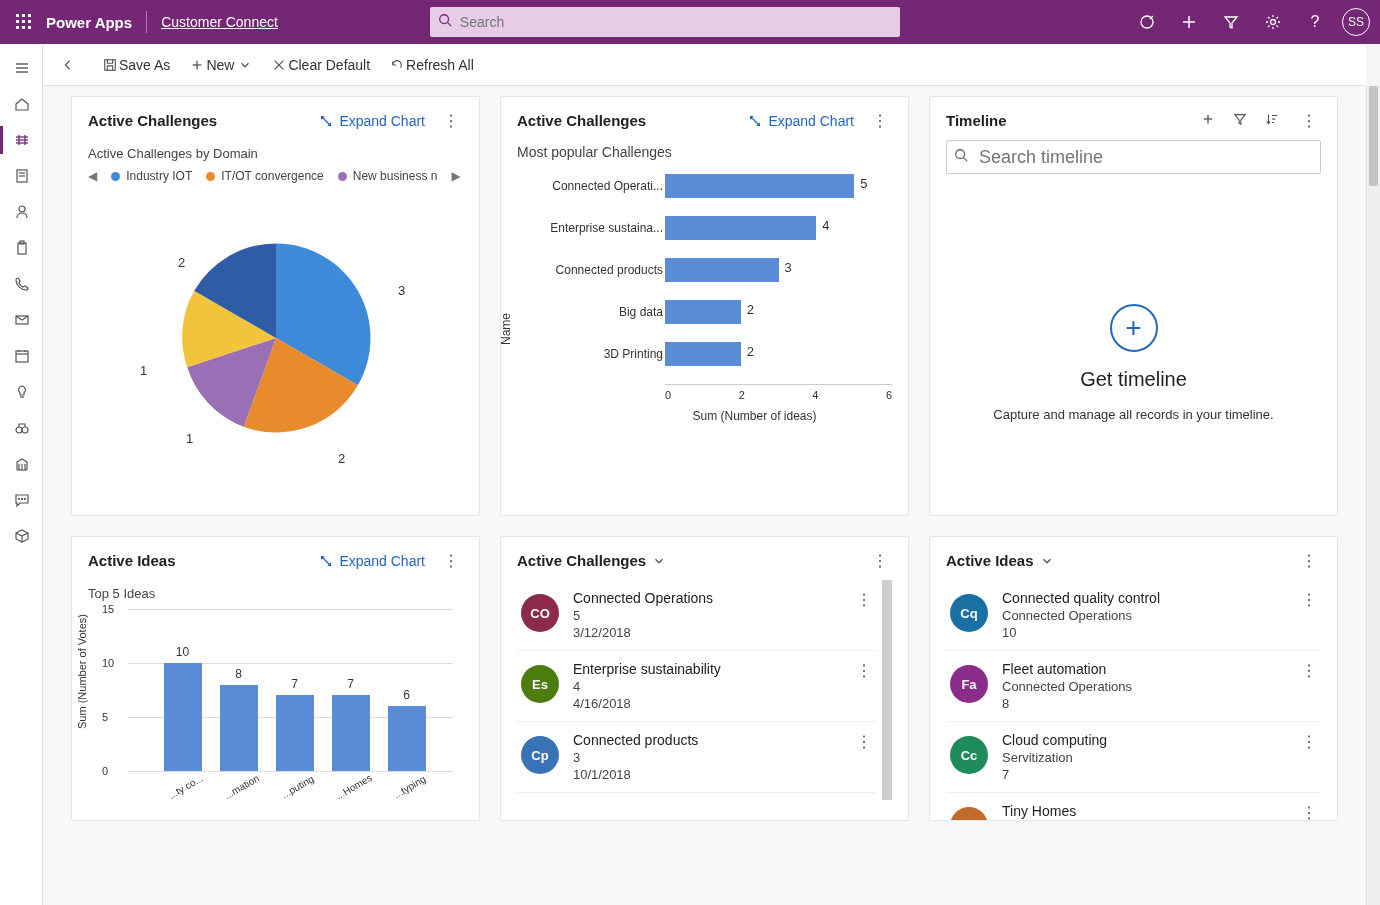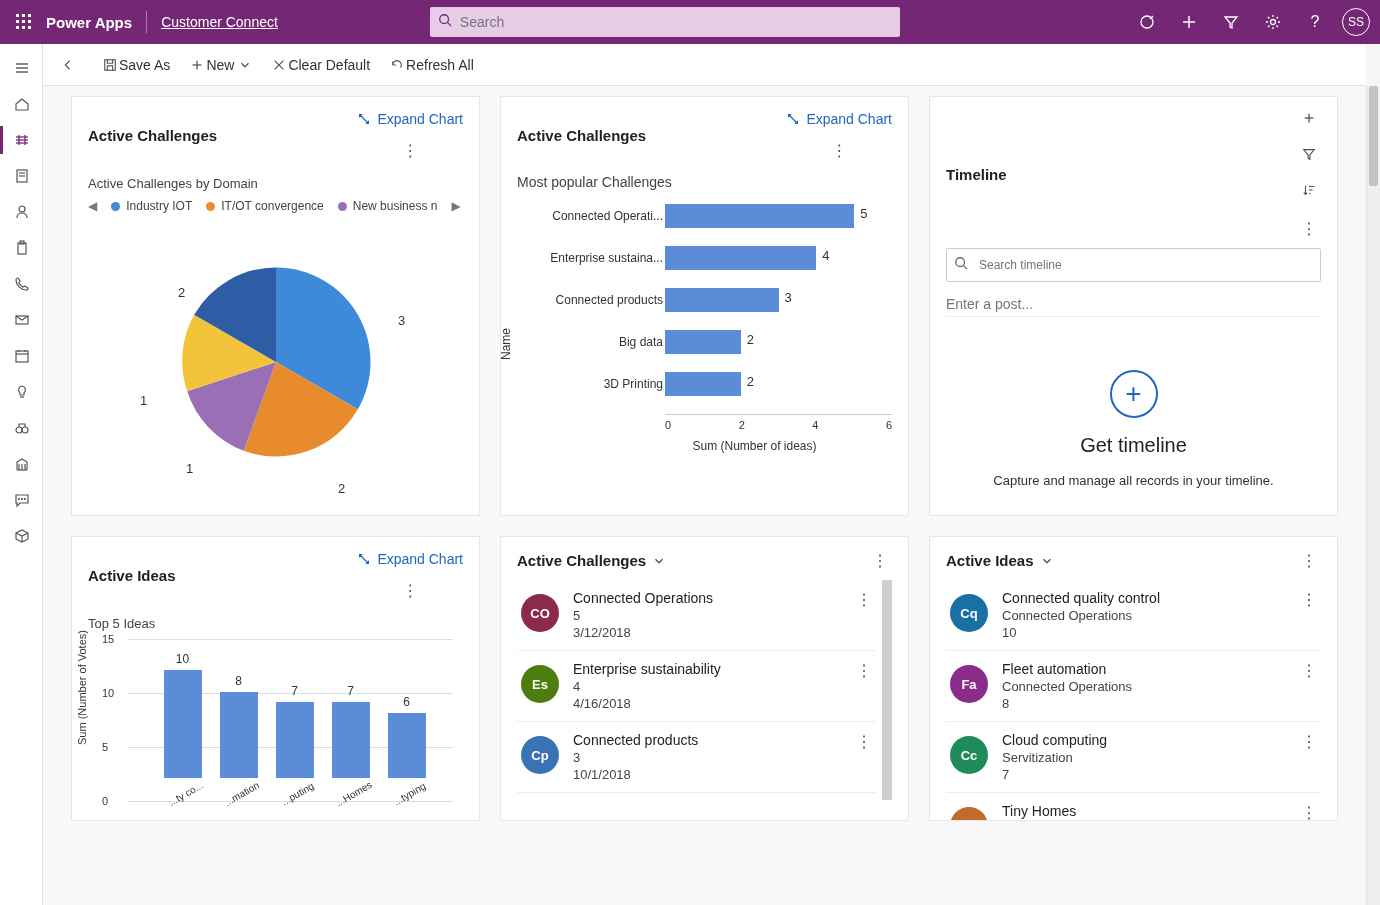--- a/index.html
+++ b/index.html
@@ -32,21 +32,21 @@
 .leftrail .railbtn.active { color:#742774; }
 
 
 .main { position: absolute; left: 43px; top: 86px; right: 14px; bottom: 0; overflow: hidden; background:#f8f8f8; }
 .pagehead { padding: 18px 28px 10px; background:#fff; }
 .pagehead h1 { font-size: 21px; font-weight: 600; color: #1b1b1b; display: flex; align-items: center; gap: 8px; }
 .grid { display: grid; grid-template-columns: repeat(3, 1fr); gap: 20px; padding: 10px 28px 20px; background:#f8f8f8; }
 .card { background: #fff; border: 1px solid #e6e6e6; border-radius: 1px; padding: 14px 16px; min-height: 200px; display: flex; flex-direction: column; }
 .card-head { display: flex; align-items: center; justify-content: space-between; margin-bottom: 10px; }
 .card-title { font-size: 15px; font-weight: 600; color: #222; }
-.card-actions { display: flex; align-items: center; gap: 14px; color: #2266c0; flex-direction: column; }
+.card-actions { display: flex; align-items: center; gap: 14px; color: #2266c0; }
 .expand-chart { display: flex; align-items: center; gap: 6px; font-size: 14px; cursor: pointer; color:#2266c0; }
 .more-dots { color: #555; cursor: pointer; padding: 0 4px; }
 
 
 .subhead { font-size: 13px; color: #444; margin: 6px 0 8px; }
 .legend-row { display: flex; align-items: center; gap: 14px; font-size: 12px; color: #444; margin-bottom: 10px; }
 .legend-row .nav { color:#777; cursor:pointer; }
 .legend-item { display: flex; align-items: center; gap: 6px; cursor:pointer; }
 .legend-dot { width: 9px; height: 9px; border-radius: 50%; }
 .pie-wrap { position: relative; height: 290px; display:flex; align-items:center; justify-content:center; }
@@ -58,21 +58,21 @@
 .hb-row { display:flex; align-items:center; margin-bottom:18px; }
 .hb-label { width: 130px; text-align:right; font-size:12px; color:#333; padding-right:2px; overflow:hidden; text-overflow:ellipsis; white-space:nowrap;}
 .hb-bar-wrap { flex:1; position:relative; height:24px; }
 .hb-bar { height:24px; background:#5b8dd6; }
 .hb-val { position:absolute; top:2px; font-size:13px; color:#333; }
 .hb-axis { margin-left:140px; display:flex; justify-content:space-between; font-size:11px; color:#333; padding-top:4px; border-top:1px solid #ccc; }
 .hb-xlabel { text-align:center; font-size:12px; color:#333; margin-top:8px; margin-left:100px; }
 .y-rot { position:absolute; left:-4px; top:50%; transform: rotate(-90deg) translateY(-50%); transform-origin:left; font-size:12px; color:#333; }
 
 
-.tl-search { width:100%; height:34px; border:1px solid #ccc; border-radius:2px; padding:0 4px 0 32px; font-size:12px; }
+.tl-search { width:100%; height:34px; border:1px solid #ccc; border-radius:2px; padding:0 4px 0 32px; font-size:18px; }
 .tl-search-wrap { position:relative; margin-bottom:10px;}
 .tl-search-wrap .sicon { position:absolute; left:8px; top:50%; transform:translateY(-50%); color:#666;}
 .tl-post { width:100%; border:none; font-size:14px; color:#666; padding:4px 0; border-bottom:1px solid #eee; }
 .tl-center { flex:1; display:flex; flex-direction:column; align-items:center; justify-content:center; gap:16px; padding-top:40px; }
 .tl-addcircle { width:48px; height:48px; border:2px solid #2266c0; border-radius:50%; display:flex; align-items:center; justify-content:center; color:#2266c0; font-size:28px; cursor:pointer; }
 .tl-getstarted { font-size:20px; color:#222; }
 .tl-desc { font-size:13px; color:#333; }
 
 
 .vbar-area { position:relative; height:190px; padding-left:40px; }
@@ -439,21 +439,20 @@
           <div class="more-dots">⋮</div>
         </div>
       </div>
       <div class="tl-search-wrap">
         <span class="sicon"><svg class="icon14" viewBox="0 0 16 16" fill="none" stroke="#666" stroke-width="1.5">
               <circle cx="7" cy="7" r="5"></circle>
               <line x1="11" y1="11" x2="15" y2="15"></line>
             </svg></span>
         <input class="tl-search" placeholder="Search timeline" style="">
       </div>
-      <input class="tl-post" placeholder="Enter a post..." style="">
       <div class="tl-center">
         <div class="tl-addcircle">+</div>
         <div class="tl-getstarted">Get timeline</div>
         <div class="tl-desc">Capture and manage all records in your timeline.</div>
       </div>
     </div>
 
     <div class="card row2-card">
       <div class="card-head">
         <div class="card-title">Active Ideas</div>

